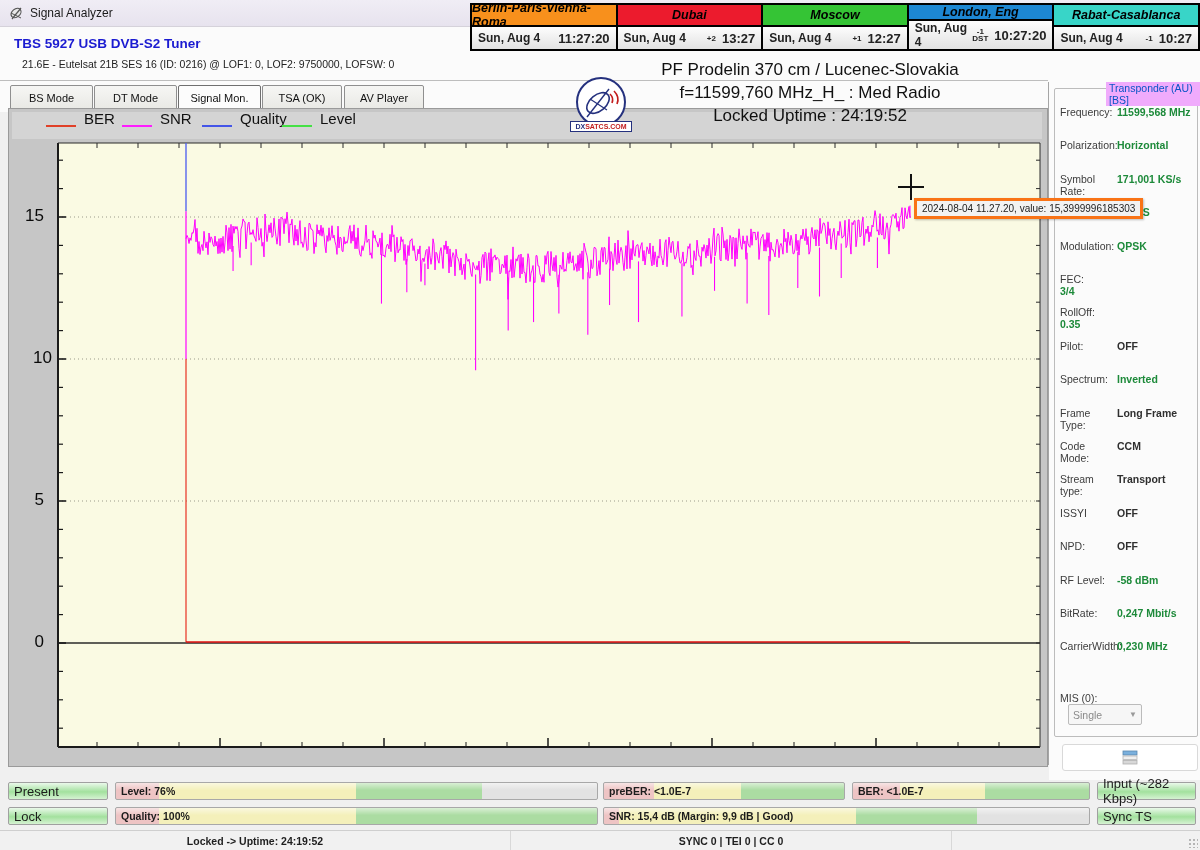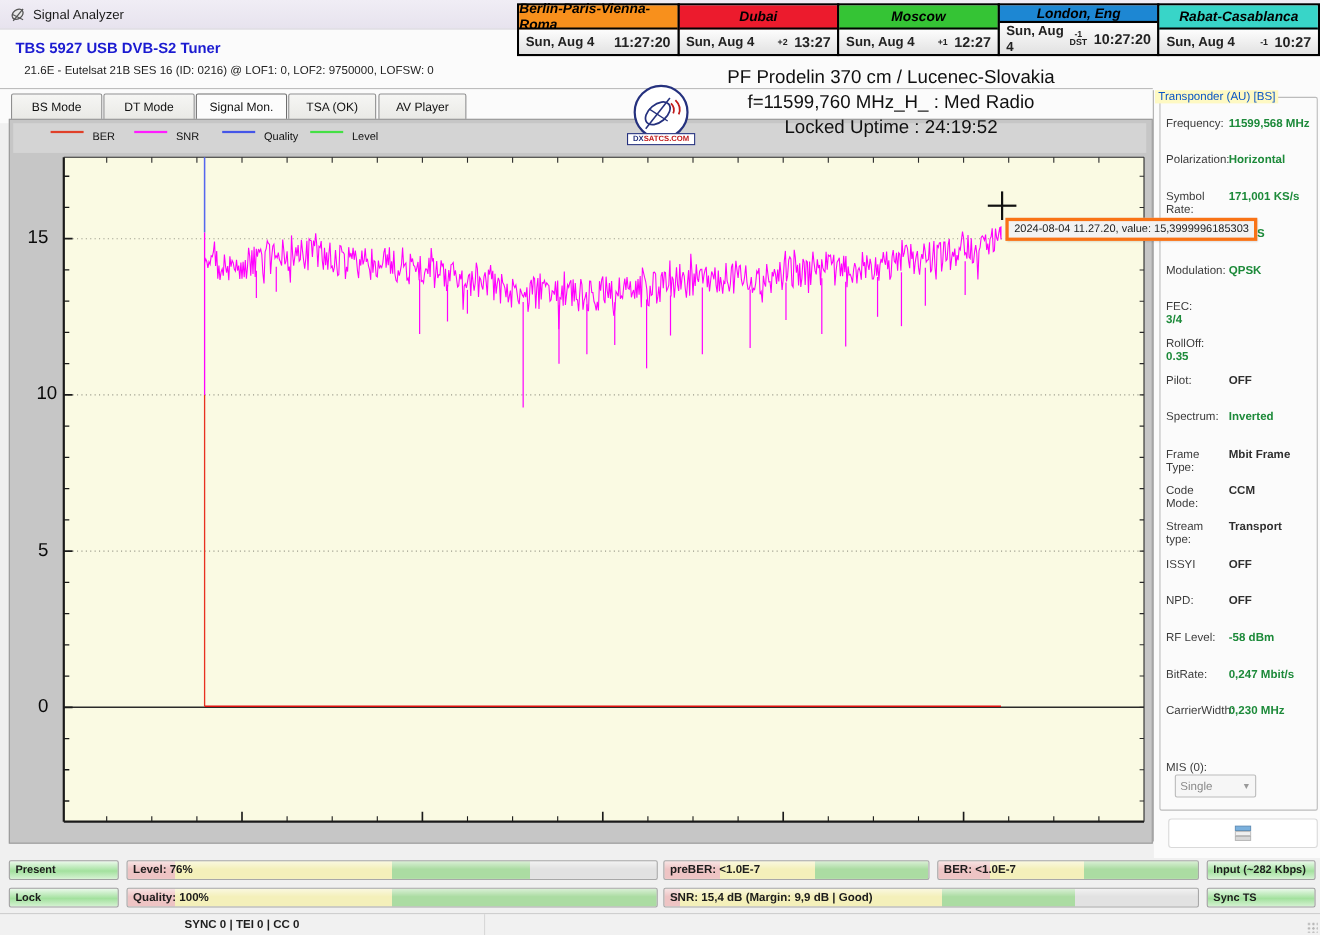--- a/index.html
+++ b/index.html
@@ -32,45 +32,45 @@
   .clock .offs + .tm{margin-left:6px;}
   
   .hdr{position:absolute;left:480px;width:660px;text-align:center;font-size:17px;color:#101010;z-index:5;}
   
   #logo{left:570px;top:77px;width:62px;height:59px;z-index:6;text-align:center;}
   #logo .circ{width:46px;height:46px;margin:0 auto;border:2px solid #25317e;border-radius:50%;background:#fff;}
   #logo .lbl{margin-top:-6px;background:#fff;border:1px solid #25317e;font-size:7px;font-weight:bold;line-height:9px;}
   
   #chartpanel{left:8px;top:108px;width:1038px;height:657px;background:#c6c6c6;border:1px solid #9a9a9a;}
   #legendstrip{left:12px;top:112px;width:1030px;height:27px;background:#d4d4d4;z-index:2;}
-  .leg{position:absolute;top:119px;height:27px;display:flex;align-items:flex-start;font-size:10px;color:#111;z-index:3;}
+  .leg{position:absolute;top:100px;height:27px;display:flex;align-items:flex-end;font-size:15px;color:#111;z-index:3;}
   .leg .dash{width:30px;height:2px;margin-right:8px;}
   #chartsvg{left:8px;top:108px;z-index:1;}
   .ylab{position:absolute;width:30px;text-align:right;font-size:17px;color:#0a0a0a;z-index:2;}
   
   .ch{position:absolute;background:#111;z-index:7;}
   #tooltip{left:914px;top:198px;z-index:8;background:#f2f2f2;border:3px solid #f97316;
            font-size:10px;padding:2px 5px;white-space:nowrap;box-shadow:1px 1px 2px rgba(0,0,0,.25);color:#222;}
   
   #rightpanel{left:1049px;top:53px;width:151px;height:727px;background:#fbfbfb;}
   #groupbox{left:1054px;top:88px;width:142px;height:647px;border:1px solid #bcbcbc;border-radius:2px;}
-  #gbtitle{left:1050px;top:82px;background:#fef9c3;padding:0 3px;font-size:10.5px;color:#0a55c6;z-index:2;}
+  #gbtitle{left:1106px;top:82px;background:#f0abfc;padding:0 3px;font-size:10.5px;color:#0a55c6;z-index:2;}
   .trow{position:absolute;left:1060px;width:134px;font-size:10.5px;display:flex;}
   .trow .l{width:57px;color:#3c3c3c;}
   .trow .v{font-weight:bold;color:#2f2f2f;}
   .trow .v.green{color:#1d8a3a;}
   #misrow{left:1060px;top:692px;width:132px;display:flex;font-size:10.5px;color:#3c3c3c;flex-direction:column;}
   #misdd{margin-left:8px;width:64px;height:19px;border:1px solid #bbb;background:#f6f6f6;color:#8a8a8a;
          font-size:10.5px;display:flex;align-items:center;padding:0 4px;border-radius:2px;}
   #misdd .chev{margin-left:auto;font-size:8px;color:#999;}
   #listbtn{left:1062px;top:744px;width:134px;height:25px;background:#fff;border:1px solid #d9d9d9;border-radius:3px;
            display:flex;align-items:center;justify-content:center;}
   
   .gbox{position:absolute;height:18px;border:1px solid #a0a0a0;border-radius:2px;
-        background:linear-gradient(#eaf9ea,#a3e19e 55%,#d5f2d2);font-size:10px;font-weight:bold;
+        background:linear-gradient(#eaf9ea,#a3e19e 55%,#d5f2d2);font-size:13px;font-weight:normal;
         display:flex;align-items:center;padding:0 5px;box-sizing:border-box;color:#1c1c1c;}
   .meter{position:absolute;height:18px;border:1px solid #a8a8a8;border-radius:2px;font-size:10.5px;font-weight:bold;
          display:flex;align-items:center;padding:0 5px;box-sizing:border-box;color:#1c1c1c;}
   
   #statusbar{left:0;top:830px;width:1200px;height:20px;background:#f1f1f1;border-top:1px solid #cfcfcf;display:flex;z-index:2;}
   .sbsec{display:flex;align-items:center;justify-content:center;font-size:10.5px;font-weight:bold;color:#1e1e1e;border-right:1px solid #d8d8d8;}
   #grip{right:2px;bottom:2px;left:auto;top:auto;width:10px;height:10px;z-index:3;
         background:radial-gradient(circle at 2px 2px,#b5b5b5 1px,transparent 1.2px) 0 0/4px 4px;}
 </style>
 </head>
@@ -344,21 +344,21 @@
     <div class="trow" style="top: 339.8px;">
       <span class="l">Pilot:</span>
       <span class="v">OFF</span>
     </div>
     <div class="trow" style="top: 373.2px;">
       <span class="l">Spectrum:</span>
       <span class="v green">Inverted</span>
     </div>
     <div class="trow" style="top: 406.6px;">
       <span class="l">Frame Type:</span>
-      <span class="v">Mbit Frame</span>
+      <span class="v">Long Frame</span>
     </div>
     <div class="trow" style="top: 440px;">
       <span class="l">Code Mode:</span>
       <span class="v">CCM</span>
     </div>
     <div class="trow" style="top: 473.4px;">
       <span class="l">Stream type:</span>
       <span class="v">Transport</span>
     </div>
     <div class="trow" style="top: 506.8px;">
@@ -403,20 +403,21 @@
     <div class="meter abs" style="left: 115px; top: 782px; width: 483px; background: linear-gradient(rgba(255, 255, 255, 0.55), rgba(255, 255, 255, 0) 45%), linear-gradient(to right, rgb(238, 196, 196) 0px, rgb(238, 196, 196) 9%, rgb(244, 240, 186) 9%, rgb(244, 240, 186) 50%, rgb(171, 220, 162) 50%, rgb(171, 220, 162) 76%, rgb(226, 226, 226) 76%, rgb(226, 226, 226) 100%);">Level: 76%</div>
     <div class="meter abs" style="left: 115px; top: 807px; width: 483px; background: linear-gradient(rgba(255, 255, 255, 0.55), rgba(255, 255, 255, 0) 45%), linear-gradient(to right, rgb(238, 196, 196) 0px, rgb(238, 196, 196) 9%, rgb(244, 240, 186) 9%, rgb(244, 240, 186) 50%, rgb(171, 220, 162) 50%, rgb(171, 220, 162) 100%, rgb(226, 226, 226) 100%, rgb(226, 226, 226) 100%);">Quality: 100%</div>
     <div class="meter abs" style="left: 603px; top: 782px; width: 242px; background: linear-gradient(rgba(255, 255, 255, 0.55), rgba(255, 255, 255, 0) 45%), linear-gradient(to right, rgb(238, 196, 196) 0px, rgb(238, 196, 196) 21%, rgb(244, 240, 186) 21%, rgb(244, 240, 186) 57%, rgb(171, 220, 162) 57%, rgb(171, 220, 162) 100%, rgb(226, 226, 226) 100%, rgb(226, 226, 226) 100%);">preBER: &lt;1.0E-7</div>
     <div class="meter abs" style="left: 852px; top: 782px; width: 238px; background: linear-gradient(rgba(255, 255, 255, 0.55), rgba(255, 255, 255, 0) 45%), linear-gradient(to right, rgb(238, 196, 196) 0px, rgb(238, 196, 196) 20%, rgb(244, 240, 186) 20%, rgb(244, 240, 186) 56%, rgb(171, 220, 162) 56%, rgb(171, 220, 162) 100%, rgb(226, 226, 226) 100%, rgb(226, 226, 226) 100%);">BER: &lt;1.0E-7</div>
     <div class="meter abs" style="left: 603px; top: 807px; width: 487px; background: linear-gradient(rgba(255, 255, 255, 0.55), rgba(255, 255, 255, 0) 45%), linear-gradient(to right, rgb(238, 196, 196) 0px, rgb(238, 196, 196) 3%, rgb(244, 240, 186) 3%, rgb(244, 240, 186) 52%, rgb(171, 220, 162) 52%, rgb(171, 220, 162) 77%, rgb(226, 226, 226) 77%, rgb(226, 226, 226) 100%);">SNR: 15,4 dB (Margin: 9,9 dB | Good)</div>
     <div class="gbox abs" style="left: 1097px; top: 782px; width: 99px;">Input (~282 Kbps)</div>
     <div class="gbox abs" style="left: 1097px; top: 807px; width: 99px;">Sync TS</div>
   </div>
 
 <div class="abs" id="statusbar">
+  <div class="sbsec" style="width:510px">Locked -&gt; Uptime: 24:19:52</div>
   <div class="sbsec" style="width:440px">SYNC 0 | TEI 0 | CC 0</div>
 </div>
 <div class="abs" id="grip"></div>
 
 <div class="leg" style="left: 46px;">
     <span class="dash" style="background: rgb(224, 64, 40);"></span>
     <span>BER</span>
   </div>
 <div class="leg" style="left: 122px;">
     <span class="dash" style="background: rgb(255, 28, 255);"></span>

